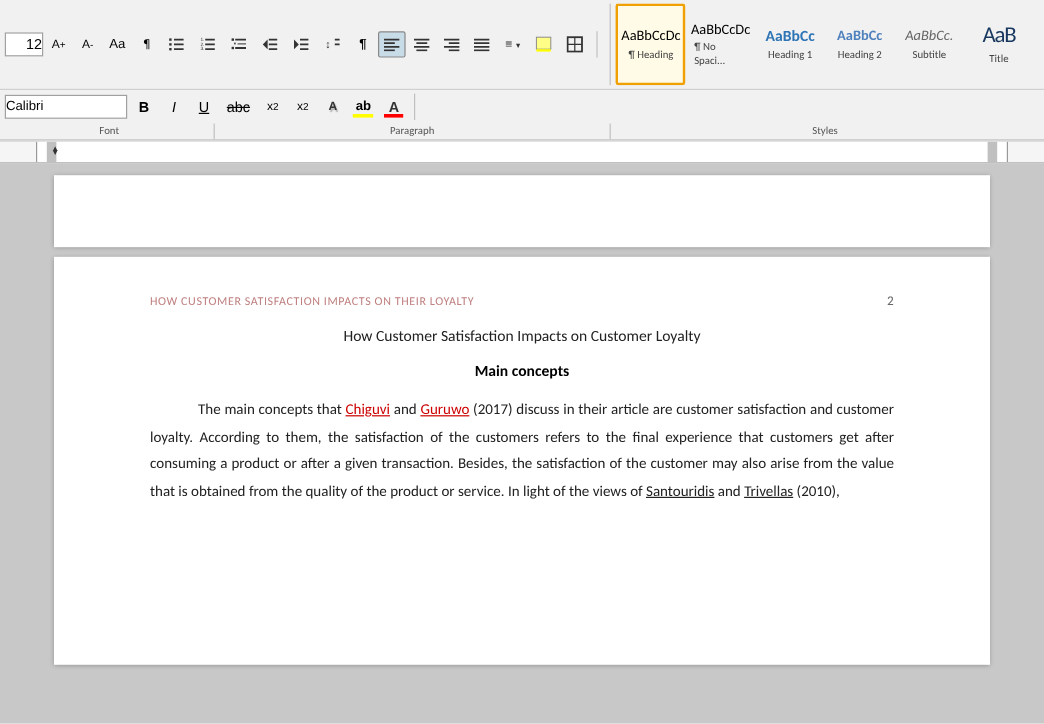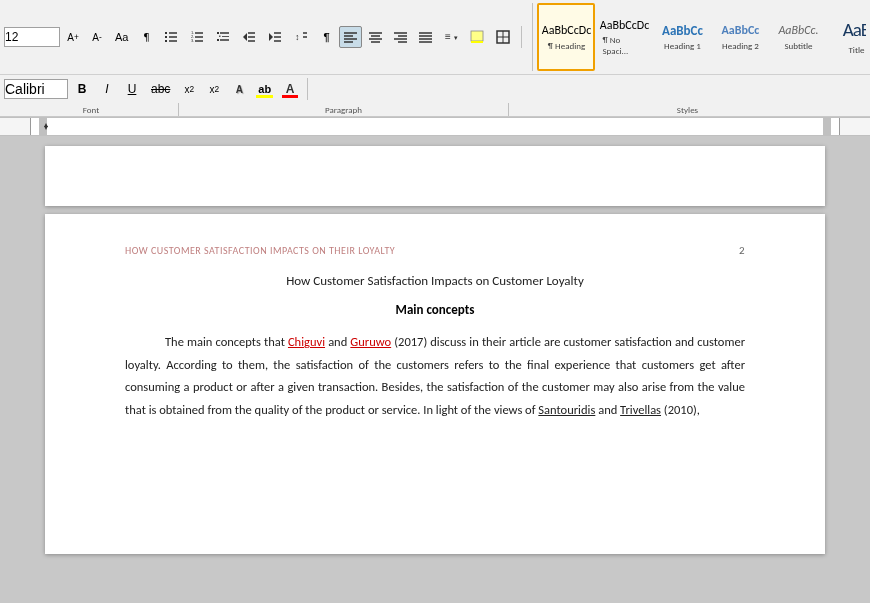--- a/index.html
+++ b/index.html
@@ -31,32 +31,32 @@
       cursor: pointer;
       border-radius: 2px;
       font-size: 11px;
       display: flex;
       align-items: center;
       justify-content: center;
       min-width: 22px;
       height: 22px;
     }
     .font-size-box {
-      width: 56px;
+      width: 32px;
       height: 20px;
       border: 1px solid #a0a0a0;
-      text-align: left;
+      text-align: right;
       font-size: 12px;
       background: white;
     }
     .font-name-box {
-      width: 64px;
+      width: 102px;
       height: 20px;
       border: 1px solid #a0a0a0;
-      font-size: 14px;
+      font-size: 11px;
       background: white;
     }
     .style-item {
       display: flex;
       flex-direction: column;
       align-items: center;
       padding: 2px 6px;
       border: 1px solid transparent;
       cursor: pointer;
       min-width: 58px;

